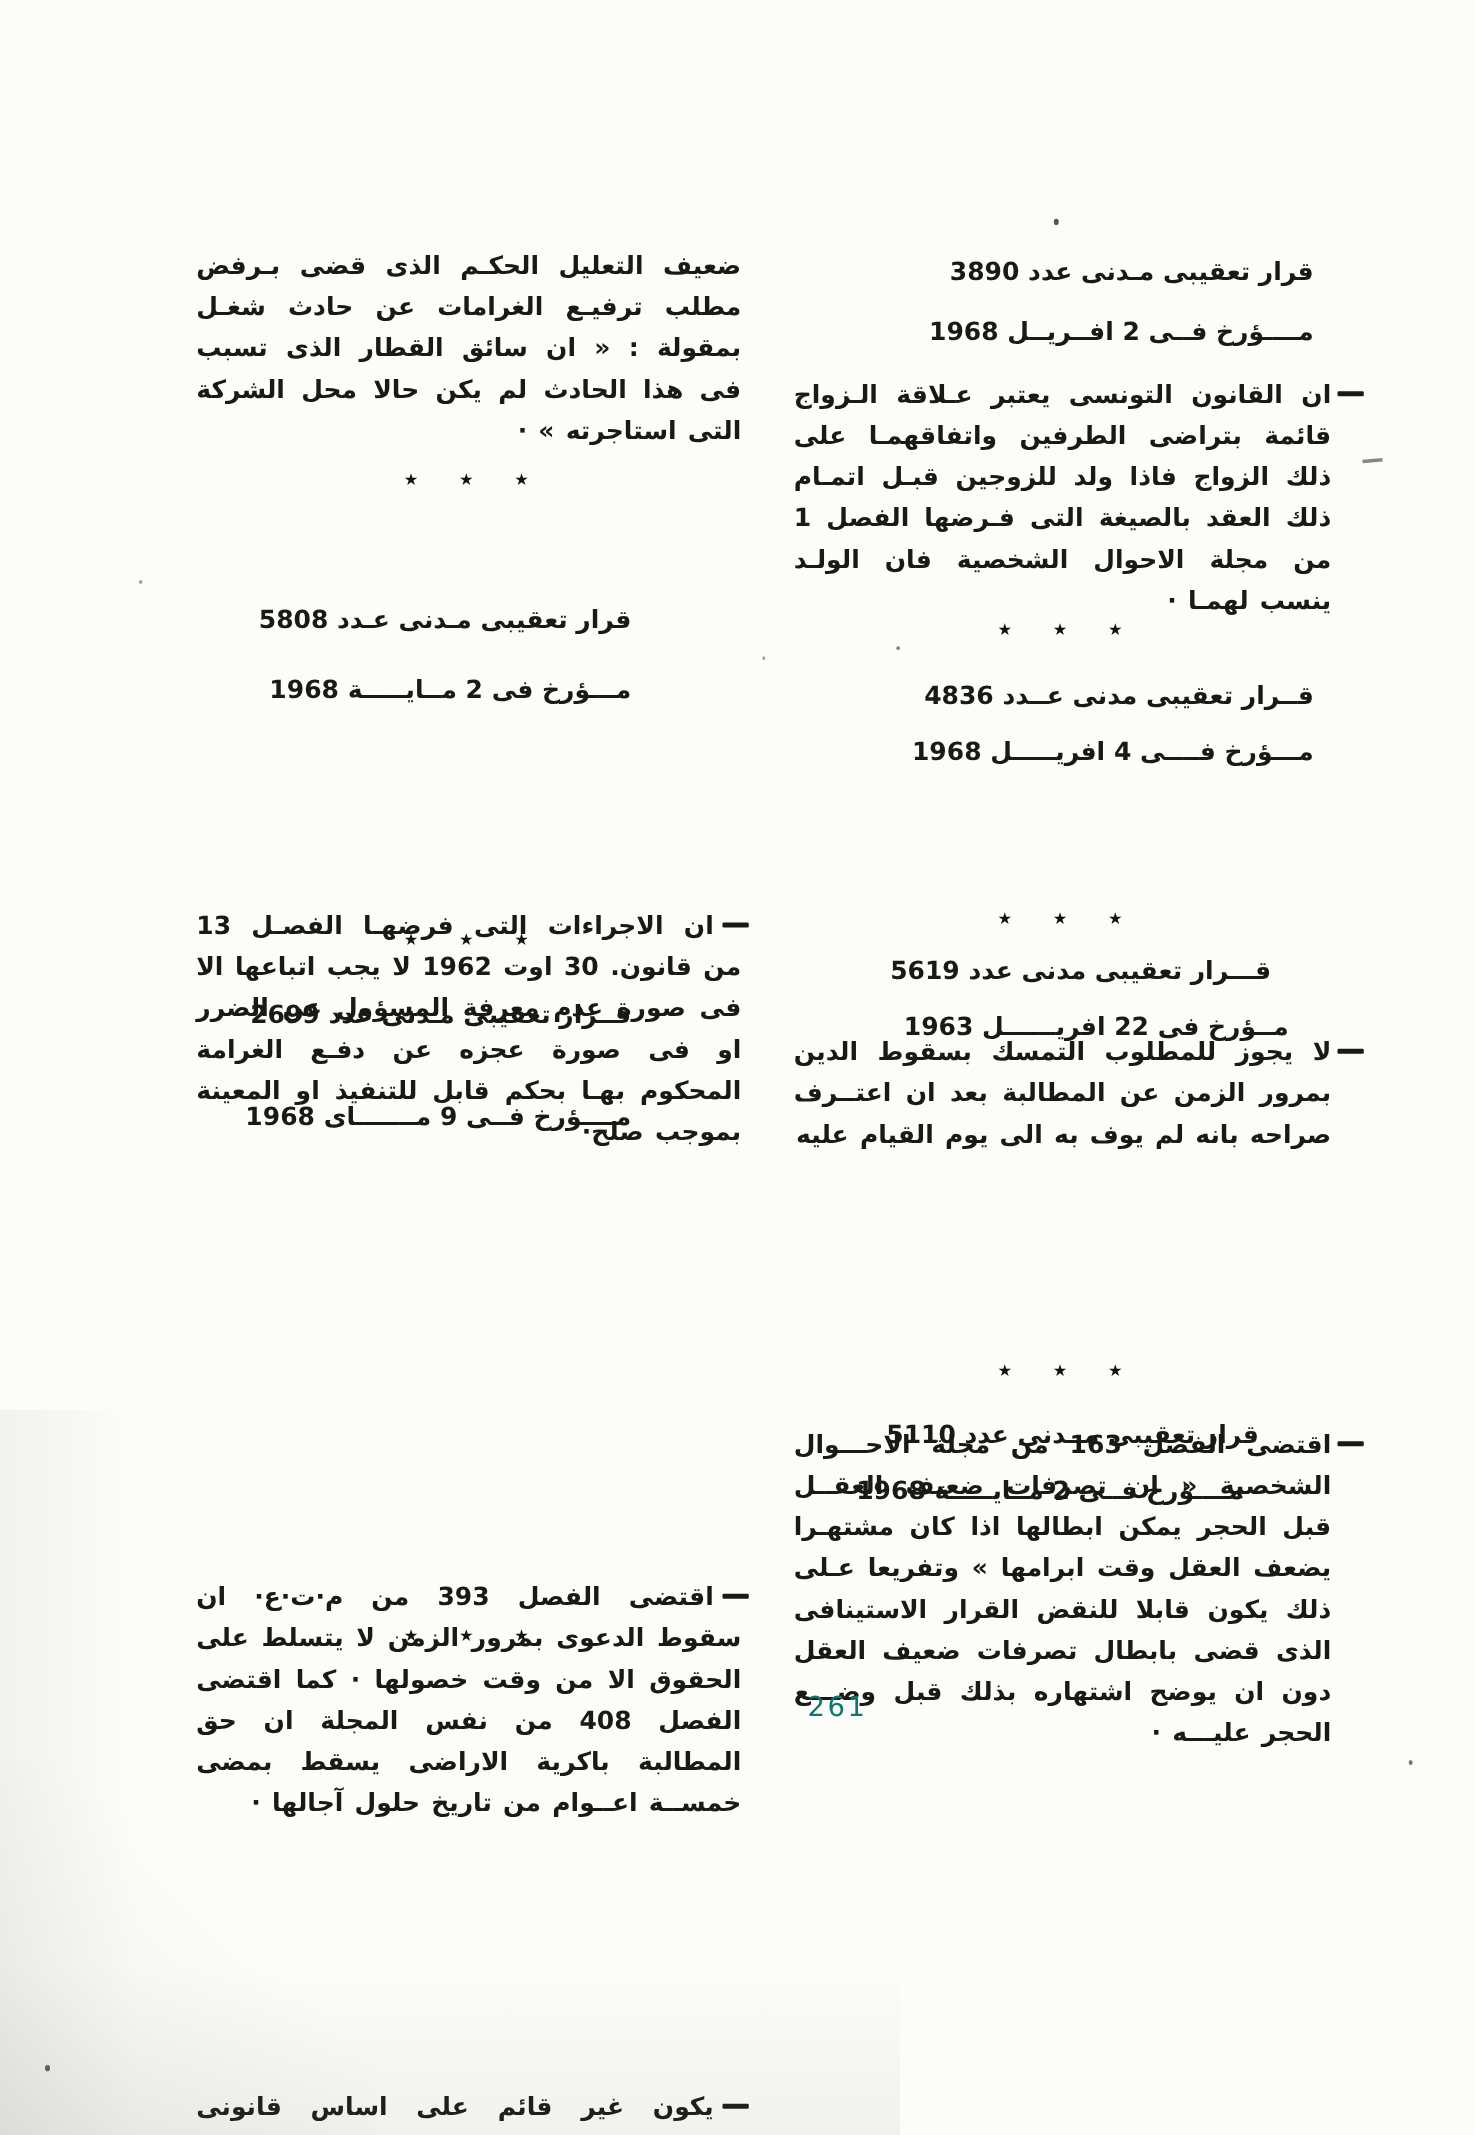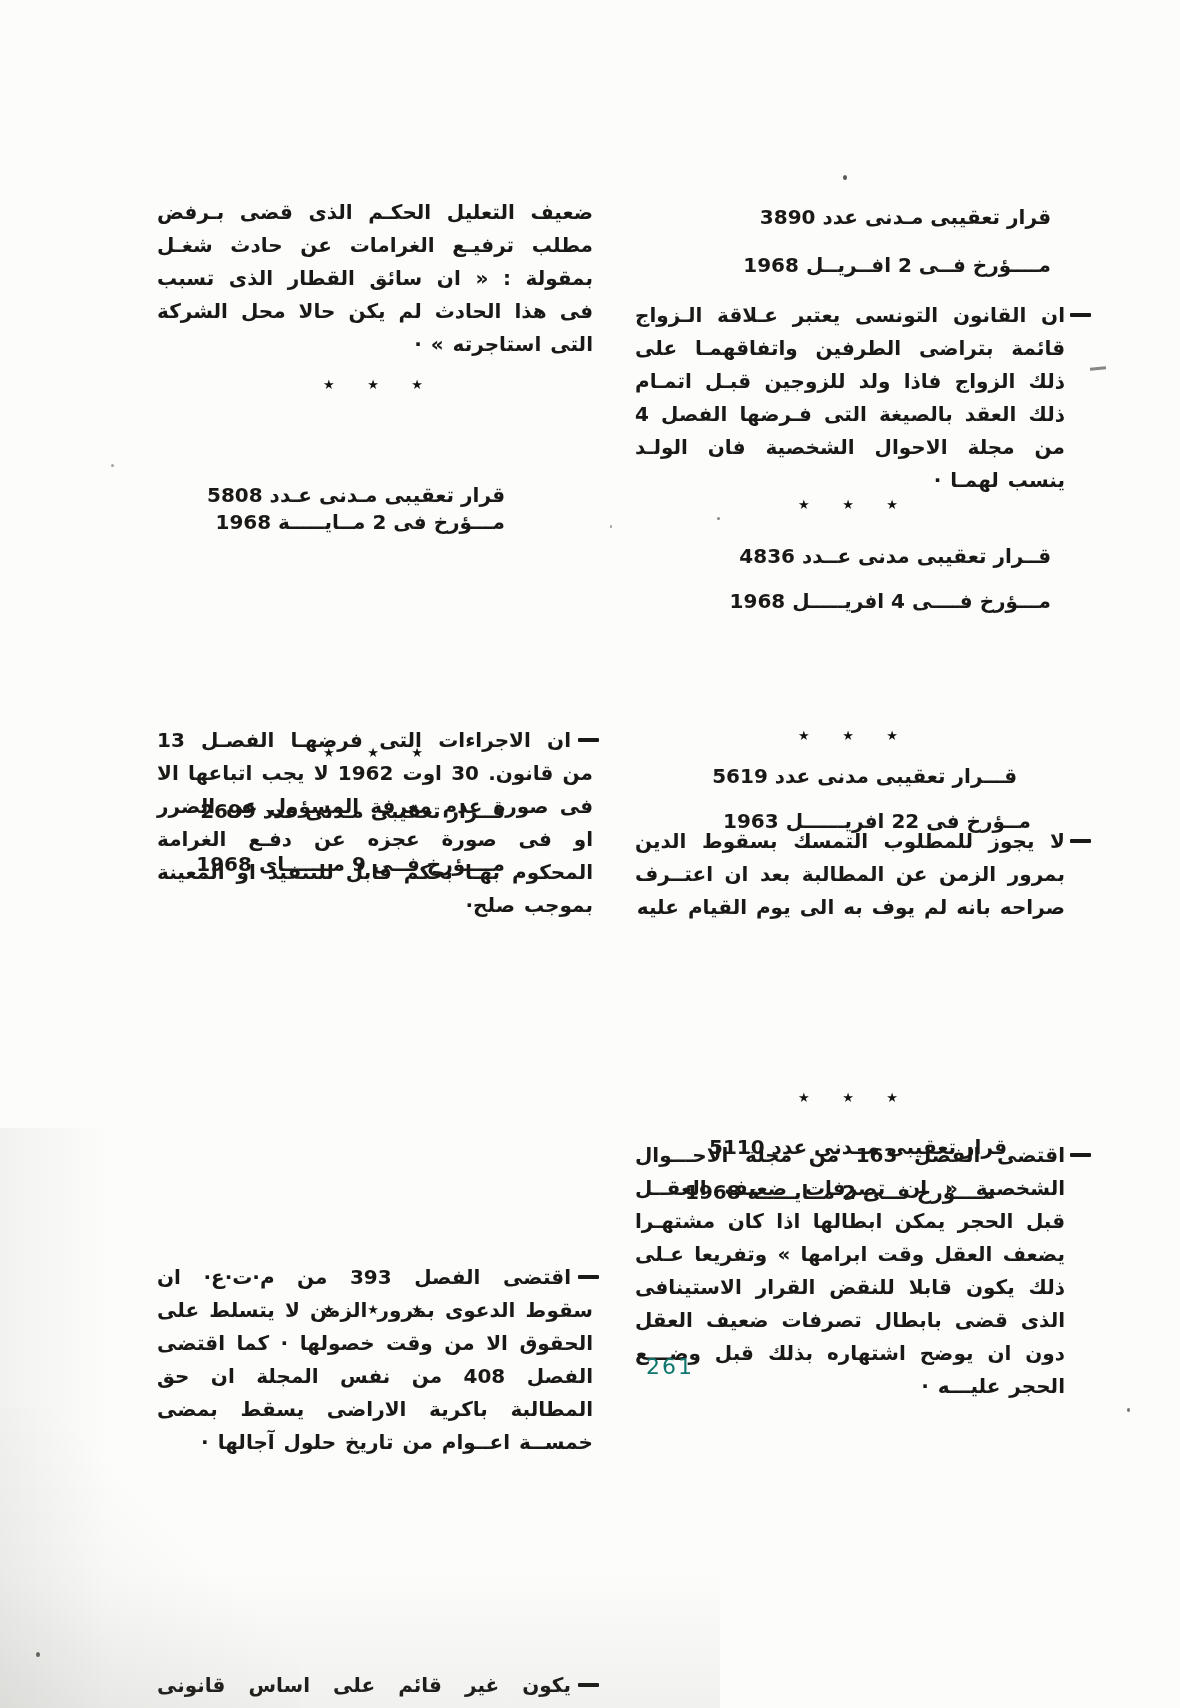--- a/index.html
+++ b/index.html
@@ -29,21 +29,21 @@
     white-space: nowrap;
     letter-spacing: 0.5px;
   }
   .col-left .hdr { padding-right: 88px; }
   .date {
     font-size: 20px; line-height: 30px;
     text-align: right; padding-right: 14px;
     white-space: nowrap;
     letter-spacing: 0.5px;
   }
-  .col-left .date { padding-right: 88px; }
+  .col-left .date { padding-right: 88px; margin-top: 29px; }
 
   .para {
     position: relative;
     font-size: 20px; line-height: 33px;
     text-align: justify;
     word-spacing: 2px;
   }
   .para .ptext { display: block; }
   .bullet {
     position: absolute;
@@ -108,21 +108,21 @@
 <body>
 
 <div class="page">
 
   <div class="col col-right">
 
     <div class="blk hdr" style="top:202px">قرار تعقيبى مـدنى عدد 3890</div>
     <div class="blk date" style="top:250px">مــــؤرخ فــى 2 افــريــل 1968</div>
     <div class="blk para" style="top:299px">
       <span class="bullet"></span>
-      <span class="ptext">ان القانون التونسى يعتبر عـلاقة الـزواج قائمة بتراضى الطرفين واتفاقهمـا على ذلك الزواج فاذا ولد للزوجين قبـل اتمـام ذلك العقد بالصيغة التى فـرضها الفصل 4 من مجلة الاحوال الشخصية فان الولـد ينسب لهمـا ·</span>
+      <span class="ptext">ان القانون التونسى يعتبر عـلاقة الـزواج قائمة بتراضى الطرفين واتفاقهمـا على ذلك الزواج فاذا ولد للزوجين قبـل اتمـام ذلك العقد بالصيغة التى فـرضها الفصل 1 من مجلة الاحوال الشخصية فان الولـد ينسب لهمـا ·</span>
     </div>
     <div class="blk stars" style="top:497px">★ ★ ★</div>
 
     <div class="blk hdr" style="top:541px">قــرار تعقيبى مدنى عــدد 4836</div>
     <div class="blk date" style="top:586px">مـــؤرخ فــــى 4 افريـــــل 1968</div>
     <div class="blk para" style="top:627px">
       <span class="bullet"></span>
       <span class="ptext">لا يجوز للمطلوب التمسك بسقوط الدين بمرور الزمن عن المطالبة بعد ان اعتــرف صراحه بانه لم يوف به الى يوم القيام عليه</span>
     </div>
     <div class="blk stars" style="top:728px">★ ★ ★</div>

